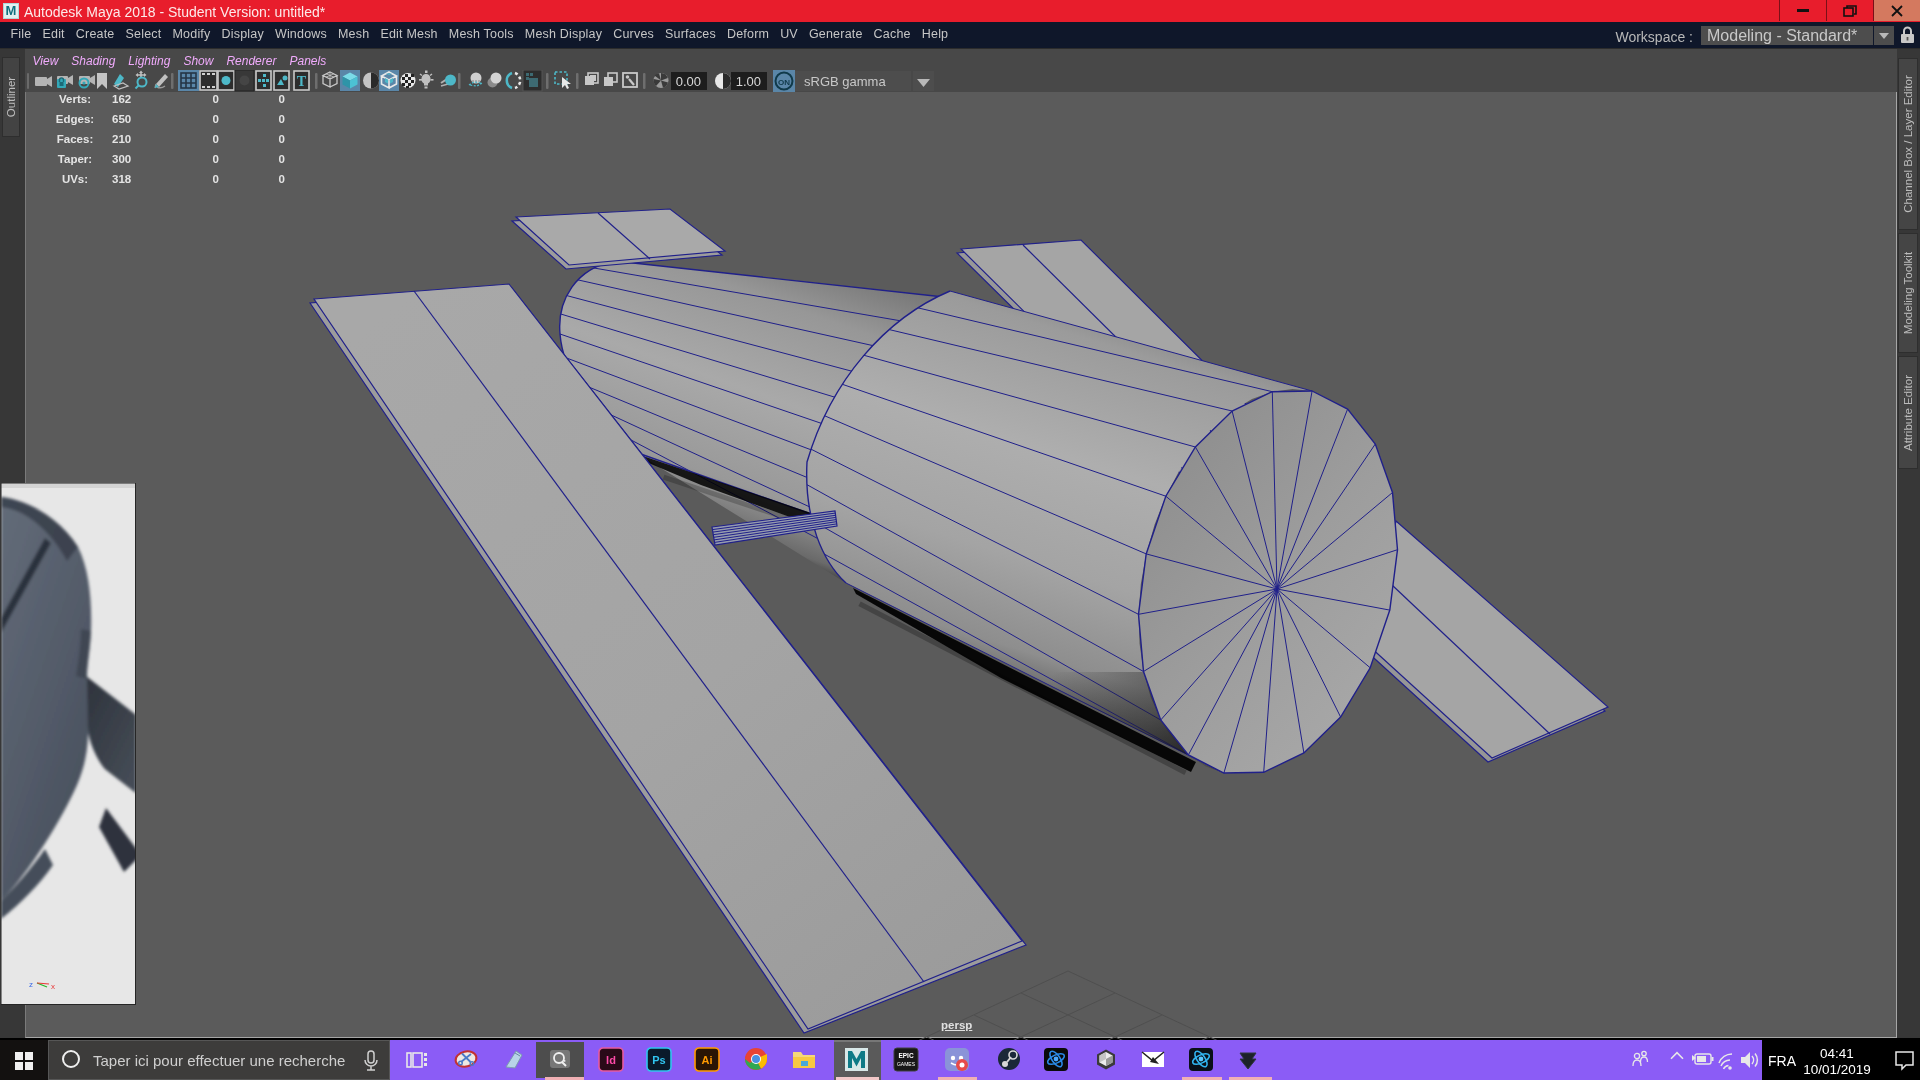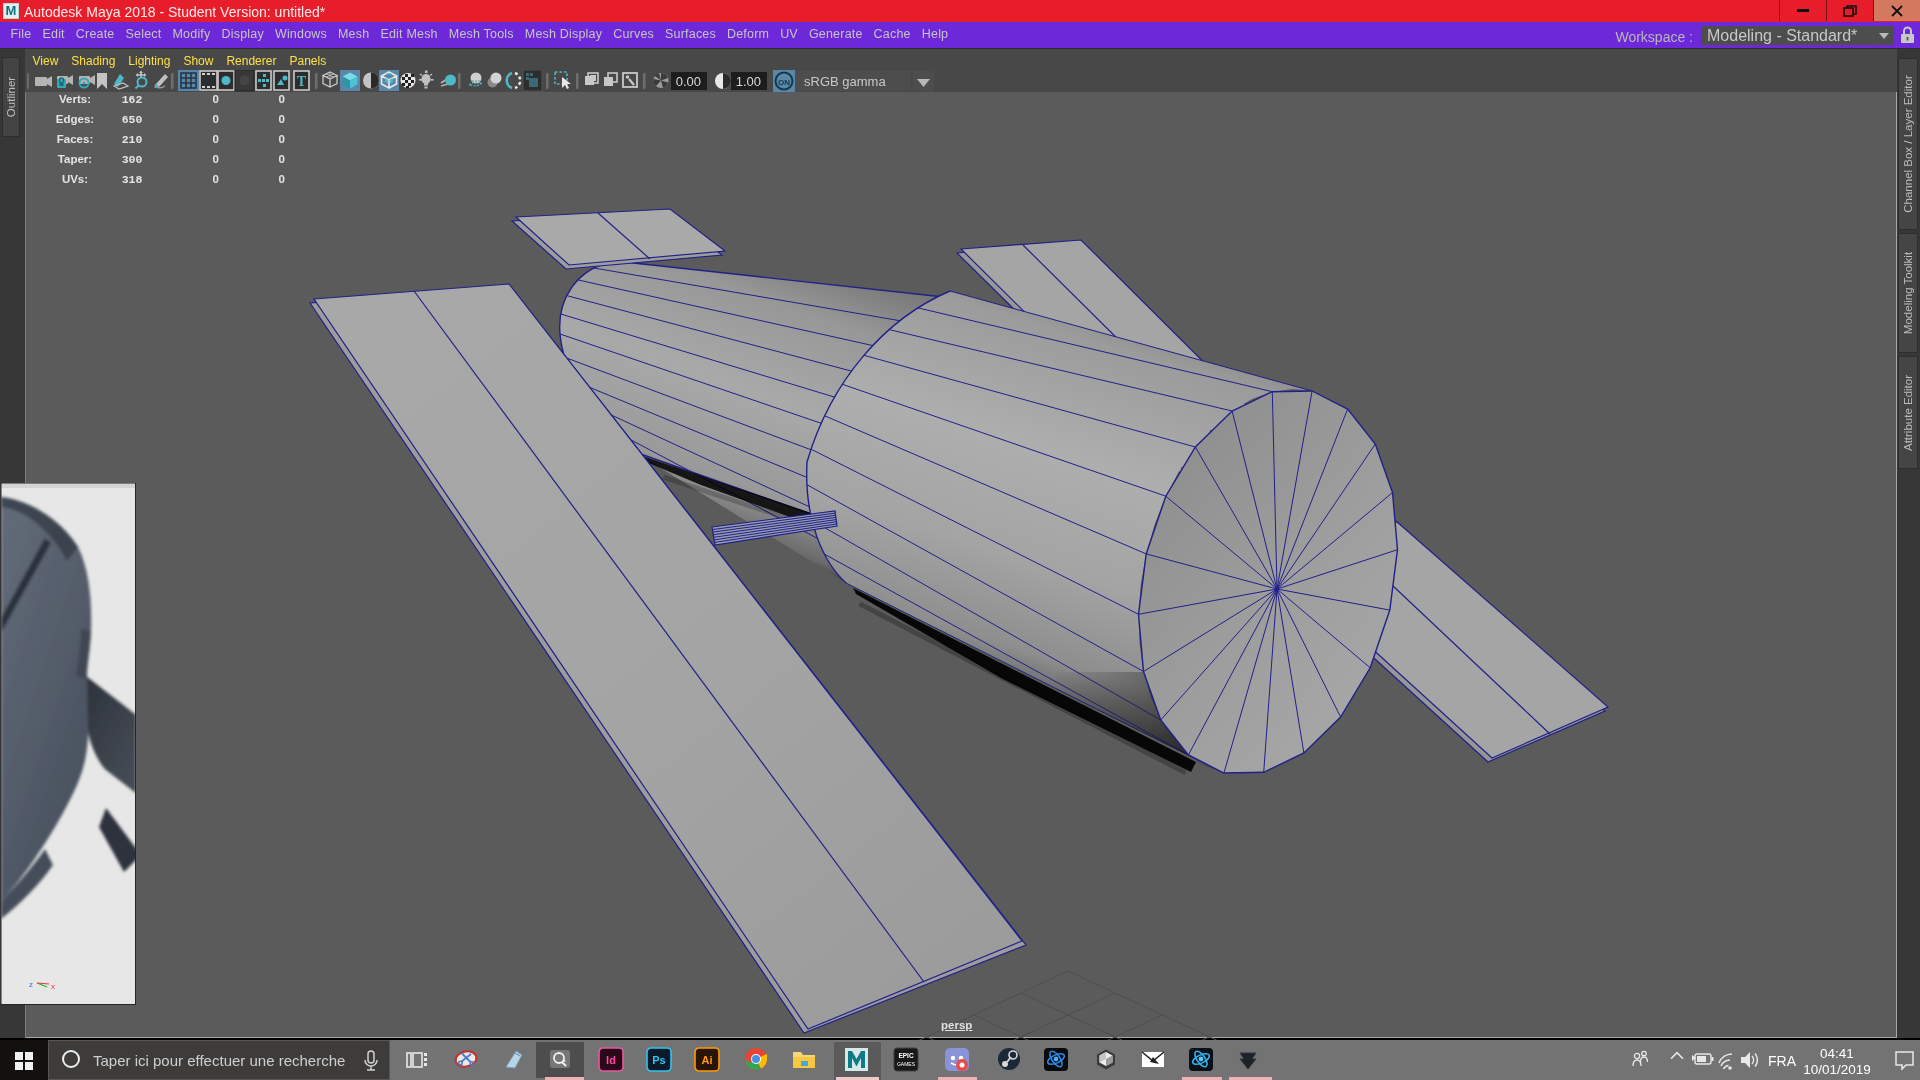--- a/index.html
+++ b/index.html
@@ -5,51 +5,51 @@
 html,body { width:1920px; height:1080px; overflow:hidden; background:#000;
   font-family:"Liberation Sans", sans-serif; }
 .abs { position:absolute; }
 #titlebar { position:absolute; left:0; top:0; width:1920px; height:22px; background:#e81d2c; }
 #titlebar .ticon { position:absolute; left:3px; top:3px; width:16px; height:16px; background:#e2f0f0;
   border:1px solid #b0d8d8; }
 #titlebar .ticon span { display:block; text-align:center; font-size:13px; line-height:14px; font-weight:bold; color:#10707e; }
 #titlebar .ttext { position:absolute; left:24px; top:4px; font-size:14px; color:#fdeaea; }
 .winbtn { position:absolute; top:0; height:21px; width:47px; border-left:1px solid #7a1018; }
 .winbtn svg { display:block; margin:5px auto; }
-#menubar { position:absolute; left:0; top:22px; width:1920px; height:27px; background:#6d28d9;
+#menubar { position:absolute; left:0; top:22px; width:1920px; height:27px; background:#0f172a;
   border-bottom:1px solid #2c2c2c; padding-left:5px; }
 .mi { display:inline-block; color:#c6c6c6; font-size:12.5px; padding:5px 5.5px 0 5.5px; letter-spacing:0.2px; }
 #menubar { padding-left:5px; }
 #wslabel { position:absolute; right:227px; top:7px; color:#b8b8b8; font-size:14px; }
 #wsbox { position:absolute; right:47px; top:4px; width:172px; height:19px; background:#4d4d4d;
   color:#c8c8c8; font-size:16px; padding:1px 6px; }
 #wsarrow { position:absolute; right:26px; top:4px; width:20px; height:19px; background:#4d4d4d; }
 #wsarrow:before { content:""; position:absolute; left:5px; top:7px; border:5px solid transparent; border-top:6px solid #b8b8b8; }
 #lock { position:absolute; right:5px; top:4px; width:15px; height:18px; }
 #toolpanel { position:absolute; left:25px; top:49px; width:1872px; height:43px; background:#484848; }
-.pmi { display:inline-block; color:#fde047; font-size:12px; padding:5px 6.5px 0 6.5px; }
+.pmi { display:inline-block; color:#f0abfc; font-size:12px; padding:5px 6.5px 0 6.5px;font-style:italic; }
 #toolpanel > div:first-child { padding-left:1px; }
 #leftstrip { position:absolute; left:0; top:49px; width:25px; height:989px; background:#373737; }
 #rightstrip { position:absolute; right:0; top:49px; width:23px; height:989px; background:#373737; }
 .vtab { position:absolute; left:1px; width:20px; background:#454545; border:1px solid #2e2e2e; }
 .vtab span { position:absolute; left:50%; top:50%; transform:translate(-50%,-50%) rotate(-90deg);
   white-space:nowrap; font-size:11.5px; color:#bcbcbc; }
 #outtab { position:absolute; left:2px; top:8px; width:18px; height:80px; background:#434343; border:1px solid #2e2e2e; }
 #outtab span { position:absolute; left:50%; top:50%; transform:translate(-50%,-50%) rotate(-90deg);
   font-size:11.5px; color:#bcbcbc; }
 #viewport { position:absolute; left:25px; top:92px; width:1872px; height:946px; background:#5b5b5b;
   border-right:1px solid #a6a6a6; border-bottom:1px solid #a6a6a6; border-left:1px solid #7a7a7a; }
 #hud { position:absolute; left:12px; top:1px; }
 .hrow { height:20px; font-size:11.5px; font-weight:bold; color:#e4e4e4; }
 .hl { display:inline-block; width:74px;text-align:center; }
-.hv { display:inline-block; width:40px; text-align:center;font-family:Liberation Mono, monospace; }
+.hv { display:inline-block; width:40px; text-align:left; }
 .h0 { display:inline-block; width:67px; text-align:right; }
 .h0b { display:inline-block; width:66px; text-align:right; }
 #persp { position:absolute; left:915px; top:927px; font-size:11.5px; font-weight:bold; color:#e0e0e0;text-decoration:underline; }
-#taskbar { position:absolute; left:0; top:1040px; width:1920px; height:40px; background:#737373; }
+#taskbar { position:absolute; left:0; top:1040px; width:1762px; height:40px; background:#8b5cf6; }
 #startbtn { position:absolute; left:0; top:0; width:48px; height:40px; background:#131110; }
 #searchbox { position:absolute; left:48px; top:0; width:342px; height:40px; background:#3d3c3b;
   border:1px solid #565656; }
 #searchbox .circ { position:absolute; left:13px; top:9px; width:18px; height:18px; border:2.5px solid #efefef; border-radius:50%; }
 #searchbox .stext { position:absolute; left:44px; top:11px; font-size:15px; color:#cfcfcf; }
 #searchbox .mic { position:absolute; right:10px; top:9px; }
 </style></head>
 <body>
 <div id="titlebar">
   <div class="ticon">

